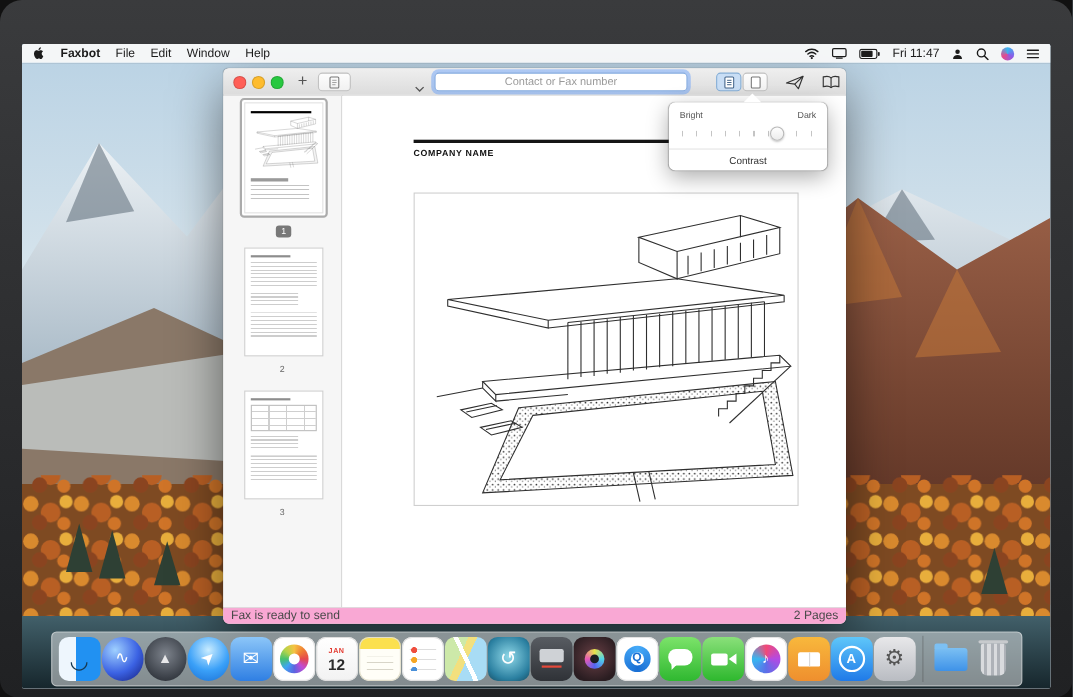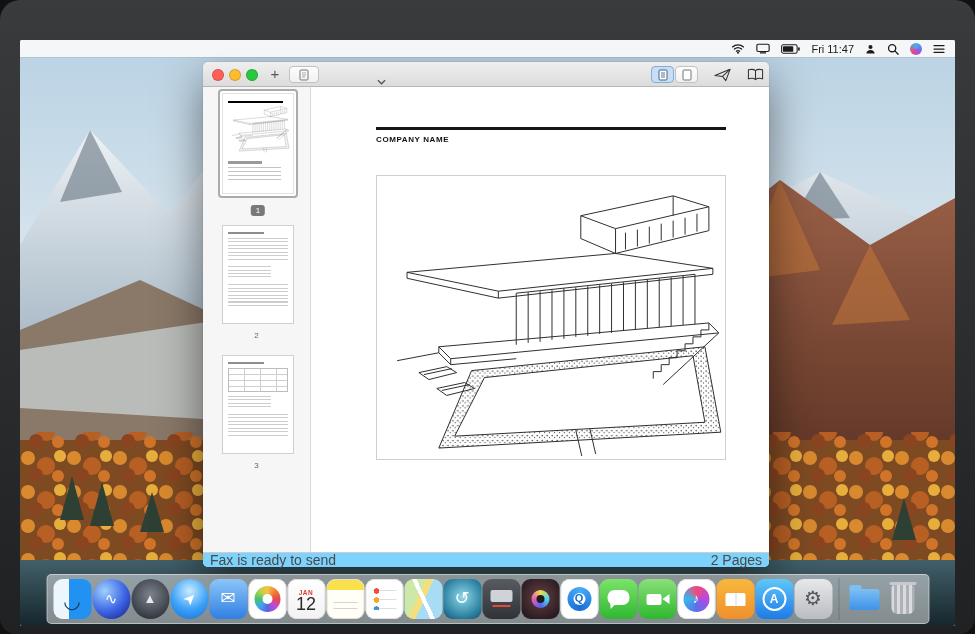--- a/index.html
+++ b/index.html
@@ -115,23 +115,23 @@
   .company { position:absolute; left:64px; top:48px; font-size:8px;
     font-weight:700; letter-spacing:.6px; color:#111; }
   .art-box { position:absolute; left:64px; top:88px; width:350px; height:285px;
     border:1px solid #cfcfcf; background:#fff; }
   .doc-title { position:absolute; left:64px; top:387px; font-size:22px;
     font-weight:400; color:#575757; letter-spacing:.3px; }
   .doc-details { position:absolute; left:64px; top:419px; font-size:8.5px;
     color:#333; line-height:13px; }
 
   .statusbar { position:absolute; left:0; right:0; bottom:0; height:15px;
-    background:#7dd3fc; border-top:1px solid #cdcdcd; border-radius:0 0 5px 5px;
+    background:#f9a8d4; border-top:1px solid #cdcdcd; border-radius:0 0 5px 5px;
     display:flex; justify-content:space-between; align-items:center;
-    padding:0 7px; font-size:14px; color:#4a4a4a; }
+    padding:0 7px; font-size:11px; color:#4a4a4a; }
 
   
   .dock { position:absolute; bottom:2px; left:50%; transform:translateX(-50%);
     height:50px; z-index:20; display:flex; align-items:center; gap:1px;
     padding:4px 6px; background:rgba(248,248,248,.48);
     border:1px solid rgba(255,255,255,.45); border-radius:5px; }
   .di { position:relative; width:38px; height:40px; display:flex;
     align-items:center; justify-content:center; }
   .di .glyph { position:absolute; left:0; right:0; top:50%;
     transform:translateY(-54%); text-align:center; color:#fff;
@@ -149,21 +149,21 @@
   .di.photos { background:#fff; box-shadow:inset 0 0 0 1px #e2e2e2; }
   .di.photos .art { width:26px; height:26px; border-radius:50%;
     background:conic-gradient(#f6c243,#ef7f34,#e5484d,#c14bd4,#5c64e0,#3fa5f1,#46c16e,#b6d44a,#f6c243);
     position:relative; }
   .di.photos .art::after { content:""; position:absolute; inset:8px;
     background:#fff; border-radius:50%; }
   .di.calendar { background:linear-gradient(#fff,#f2f2f2);
     box-shadow:inset 0 0 0 1px #ddd; flex-direction:column; }
   .cal-month { color:#e33b31; font-size:6.5px; font-weight:700;
     letter-spacing:.5px; margin-top:4px; }
-  .cal-day { font-size:18px; color:#2b2b2b; line-height:17px; font-weight:400; }
+  .cal-day { font-size:14px; color:#2b2b2b; line-height:17px; font-weight:700; }
   .di.notes { background:linear-gradient(#fbe04e 0 11px,#fffef7 11px);
     box-shadow:inset 0 0 0 1px #e3dfcc; }
   .di.notes .art { position:absolute; left:7px; right:7px; top:18px; height:15px;
     background:repeating-linear-gradient(transparent 0 5px,#d8d5c8 5px 6px); }
   .di.reminders { background:#fff; box-shadow:inset 0 0 0 1px #e0e0e0; }
   .di.reminders .art { position:absolute; inset:9px 7px;
     background:
       radial-gradient(circle at 4px 3px,#ef4e3e 0 2.5px,transparent 3px),
       radial-gradient(circle at 4px 12px,#f5a623 0 2.5px,transparent 3px),
       radial-gradient(circle at 4px 21px,#4a90d9 0 2.5px,transparent 3px),
@@ -313,20 +313,32 @@
       <g fill="#2e4034">
         <polygon points="40,480 52,436 64,480"></polygon>
         <polygon points="70,486 82,442 94,486"></polygon>
         <polygon points="120,492 132,452 144,492"></polygon>
         <polygon points="872,500 884,458 896,500"></polygon>
       </g>
       <rect x="0" y="520" width="935" height="66" fill="url(#water)"></rect>
     </svg>
 
     <div class="menubar">
+      <div class="mb-left">
+        <span class="mb-ic">
+          <svg width="11" height="13" viewBox="0 0 16 18">
+              <path fill="#1b1b1b" d="M11.5 9.6c0-2 1.6-2.9 1.7-3-.9-1.4-2.3-1.6-2.8-1.6-1.2-.1-2.3.7-2.9.7-.6 0-1.5-.7-2.5-.7-1.3 0-2.5.8-3.1 1.9-1.3 2.3-.3 5.8 1 7.7.6.9 1.4 1.9 2.4 1.9 1 0 1.3-.6 2.5-.6s1.5.6 2.5.6 1.7-.9 2.3-1.8c.7-1 1-2.1 1-2.1s-2-.8-2.1-3zM9.6 3.5c.5-.7.9-1.6.8-2.5-.8 0-1.7.5-2.3 1.2-.5.6-.9 1.5-.8 2.4.9.1 1.8-.5 2.3-1.1z"></path>
+            </svg>
+        </span>
+        <span class="mi app-name">Faxbot</span>
+        <span class="mi">File</span>
+        <span class="mi">Edit</span>
+        <span class="mi">Window</span>
+        <span class="mi">Help</span>
+      </div>
       <div class="mb-right">
         <span class="mb-ic">
           <svg width="14" height="11" viewBox="0 0 16 13">
               <path d="M1.5 4.6a10 10 0 0 1 13 0M3.8 7.2a6.6 6.6 0 0 1 8.4 0M6.1 9.7a3.2 3.2 0 0 1 3.8 0" stroke="#1b1b1b" stroke-width="1.6" fill="none" stroke-linecap="round"></path>
               <circle cx="8" cy="11.6" r="1.2" fill="#1b1b1b"></circle>
             </svg>
         </span>
         <span class="mb-ic">
           <svg width="14" height="11" viewBox="0 0 16 12">
               <rect x="1" y="1.2" width="14" height="8.2" rx="1.4" stroke="#1b1b1b" stroke-width="1.3" fill="none"></rect>
@@ -372,20 +384,21 @@
           <svg width="10" height="12" viewBox="0 0 10 12">
               <rect x="1" y="1" width="8" height="10" rx="1" stroke="#777" fill="none"></rect>
               <path d="M3 4h4M3 6h4M3 8h3" stroke="#999" stroke-width="0.8"></path>
             </svg>
         </span>
         <span class="tb-chevron">
           <svg width="9" height="6" viewBox="0 0 10 6">
               <path d="M1 1l4 4 4-4" stroke="#555" stroke-width="1.4" fill="none"></path>
             </svg>
         </span>
+        <input class="fax-input" type="text" placeholder="Contact or Fax number" style="">
         <span class="tb-btn seg1 selected">
           <svg width="10" height="12" viewBox="0 0 10 12">
               <rect x="1" y="1" width="8" height="10" rx="1" stroke="#45658a" fill="#fff"></rect>
               <path d="M3 4h4M3 6h4M3 8h4" stroke="#45658a" stroke-width="0.9"></path>
             </svg>
         </span>
         <span class="tb-btn seg2">
           <svg width="10" height="12" viewBox="0 0 10 12">
               <rect x="1" y="1" width="8" height="10" rx="1" stroke="#777" fill="#fff"></rect>
             </svg>
@@ -397,20 +410,36 @@
             </svg>
         </span>
         <span class="tb-btn tb-book">
           <svg width="17" height="13" viewBox="0 0 18 13">
               <path d="M9 2.5C7.5 1 4.5 0.8 1.5 1.6V11c3-.8 6-.6 7.5.9 1.5-1.5 4.5-1.7 7.5-.9V1.6C13.5.8 10.5 1 9 2.5z" stroke="#333" stroke-width="1.1" fill="none"></path>
               <path d="M9 2.5V12" stroke="#333" stroke-width="1.1"></path>
             </svg>
         </span>
       </div>
 
+      <div class="popover">
+        <span class="pop-arrow"></span>
+        <div class="pop-top">
+          <div class="pop-labels">
+            <span>Bright</span>
+            <span>Dark</span>
+          </div>
+          <div class="pop-slider">
+            <span class="ticks"></span>
+            <span class="knob"></span>
+          </div>
+        </div>
+        <div class="pop-bottom">
+          <span>Contrast</span>
+        </div>
+      </div>
 
       <div class="sidebar">
         <div class="thumb-sel">
           <div class="page-mini">
             <div class="mini-rule"></div>
             <svg viewBox="0 0 350 285" width="62" height="50">
                 <use href="#house"></use>
               </svg>
             <div class="mini-title"></div>
             <div class="mini-bars"></div>

